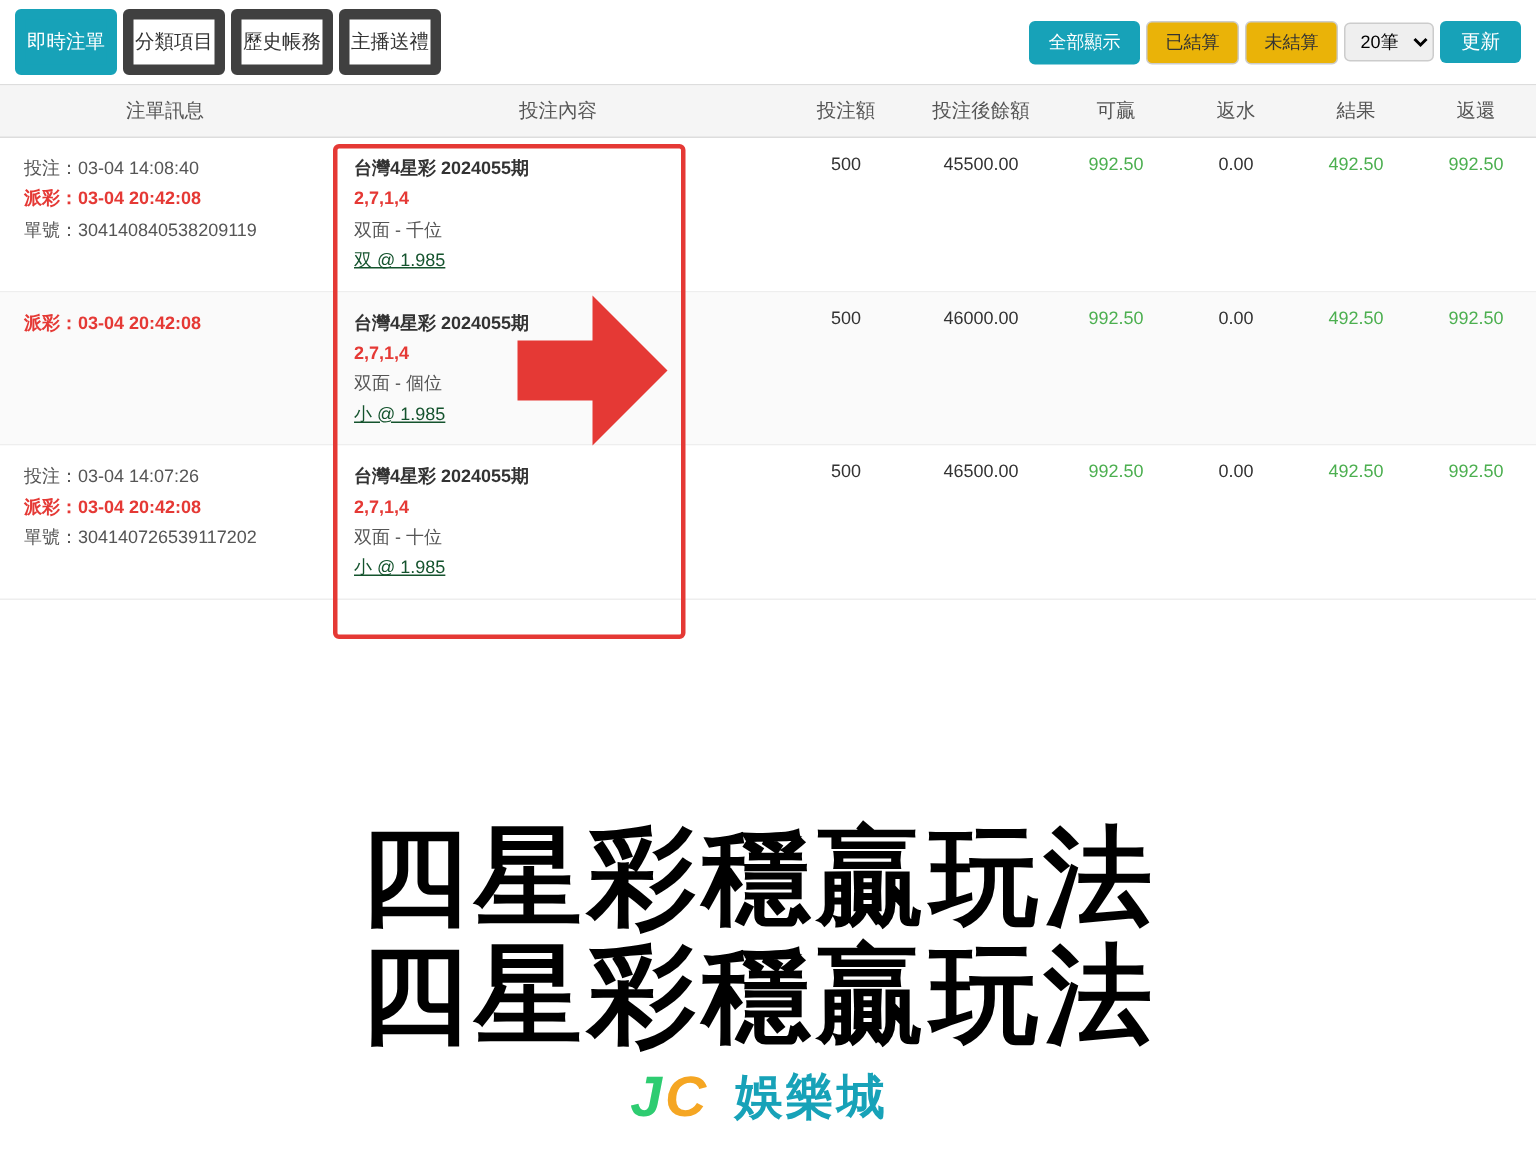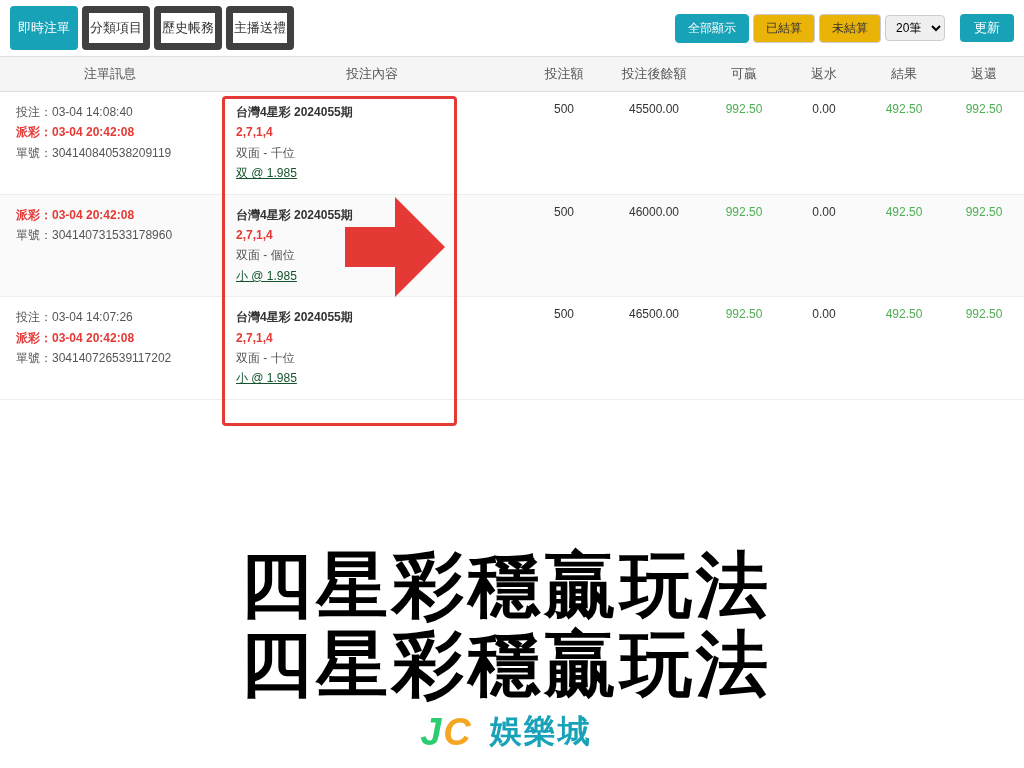--- a/index.html
+++ b/index.html
@@ -62,21 +62,20 @@
       font-size: 12px;
     }
     .refresh-btn {
       padding: 5px 14px;
       background: #17a2b8;
       color: #fff;
       border: none;
       border-radius: 4px;
       cursor: pointer;
       font-size: 13px;
-      margin-left: 11px;
     }
 
     
     .table-header {
       display: grid;
       grid-template-columns: 220px 1fr 80px 100px 80px 80px 80px 80px;
       background: #f5f5f5;
       border-bottom: 1px solid #ddd;
       padding: 8px 0;
     }
@@ -239,21 +238,20 @@
     <div class="cell green" style="color: rgb(76, 175, 80);">992.50</div>
     <div class="cell">0.00</div>
     <div class="cell green" style="color: rgb(76, 175, 80);">492.50</div>
     <div class="cell green" style="color: rgb(76, 175, 80);">992.50</div>
   </div>
 
   <div class="table-row" id="row1">
     <div class="cell left">
       <div class="bet-info">
         <div class="red">派彩：03-04 20:42:08</div>
-        <div>單號：304140731533178960</div>
       </div>
     </div>
     <div class="cell left">
       <div class="bet-content">
         <div class="title">台灣4星彩 2024055期</div>
         <div class="nums">2,7,1,4</div>
         <div class="sub">双面 - 個位</div>
         <div class="odds">小 @ 1.985</div>
       </div>
     </div>

